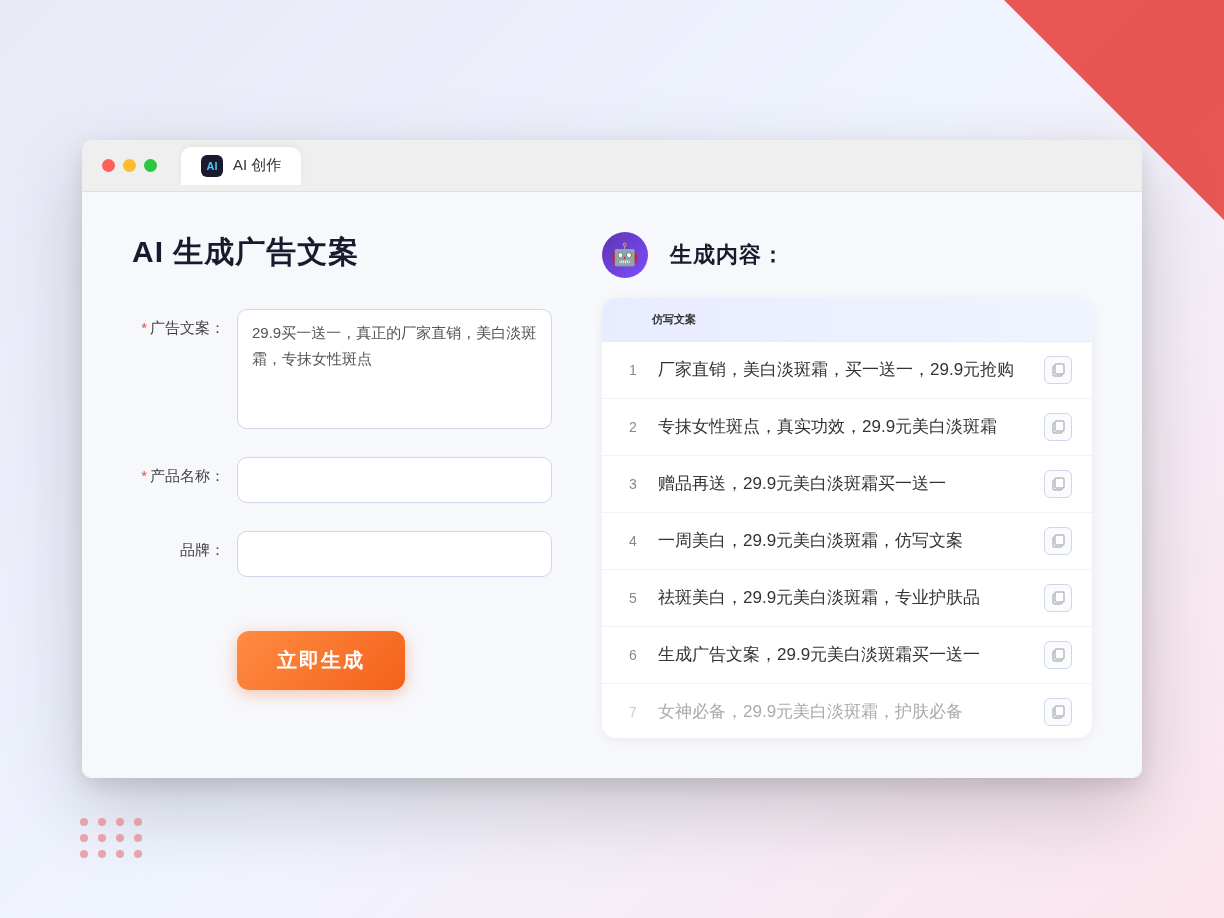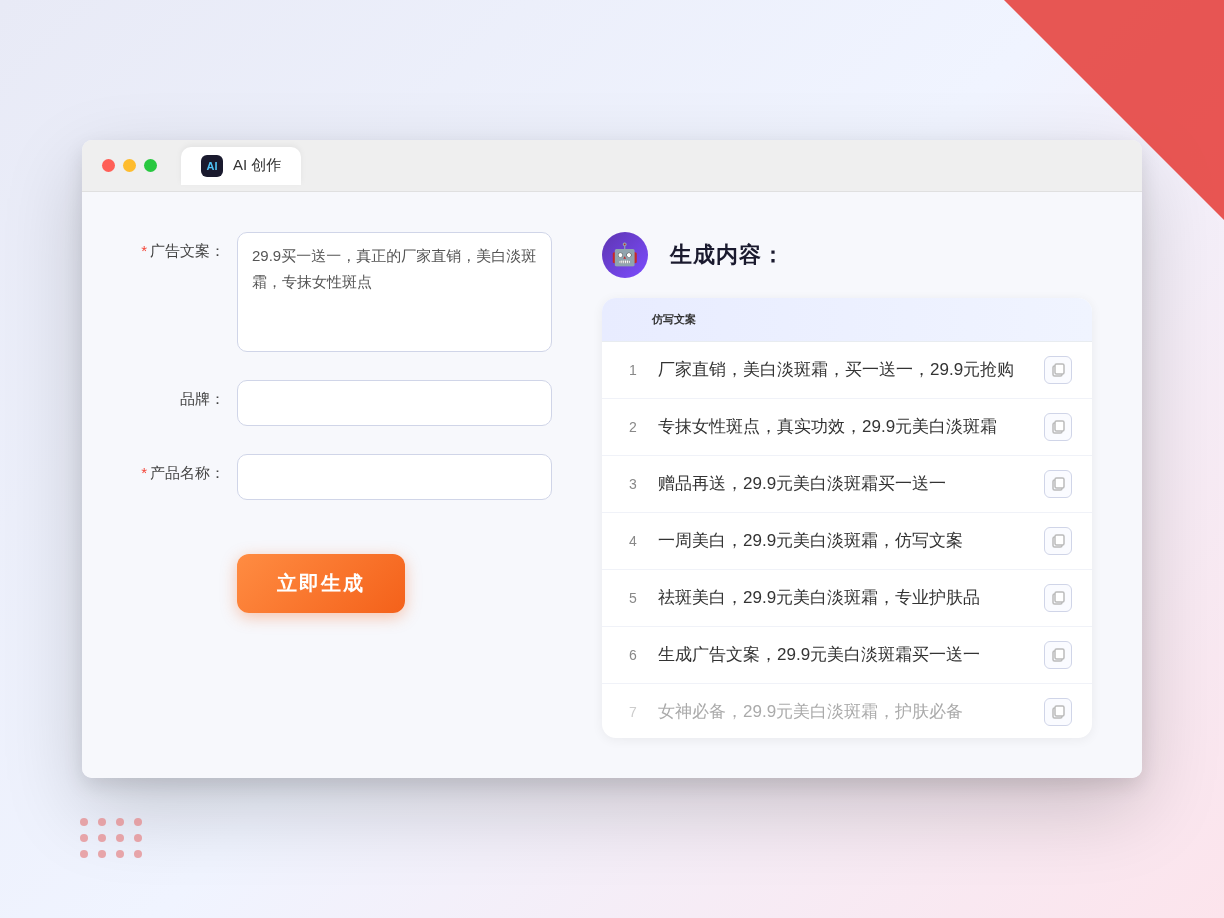--- a/index.html
+++ b/index.html
@@ -334,44 +334,45 @@
       <div class="tab-icon">
         <span>AI</span>
       </div>
       <span>AI 创作</span>
     </div>
   </div>
 
   <div class="content-area">
 
     <div class="left-panel">
+      <h1 class="page-title">AI 生成广告文案</h1>
 
       
       <div class="form-row">
         <label class="form-label">
           <span class="required-star">*</span><span>广告文案：</span>
         </label>
         <textarea class="form-input-textarea" style="">29.9买一送一，真正的厂家直销，美白淡斑霜，专抹女性斑点</textarea>
       </div>
 
       
       <div class="form-row">
-        <label class="form-label">品牌：</label>
-        <input type="text" class="form-input-text" style="">
-      </div>
-
-      
-      <div class="form-row">
         <label class="form-label">
           <span class="required-star">*</span><span>产品名称：</span>
         </label>
         <input type="text" class="form-input-text" style="">
       </div>
 
       
+      <div class="form-row">
+        <label class="form-label">品牌：</label>
+        <input type="text" class="form-input-text" style="">
+      </div>
+
+      
       <button class="generate-btn">立即生成</button>
     </div>
 
     <div class="right-panel">
       <div class="result-header">
         <div class="robot-icon">🤖</div>
         <span class="result-title">生成内容：</span>
       </div>
 
       <div class="result-table">

